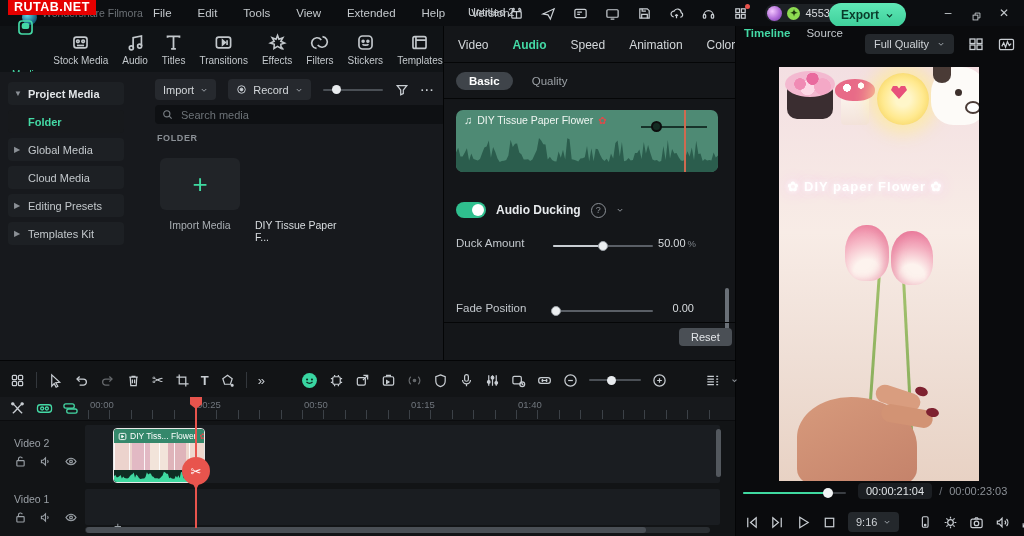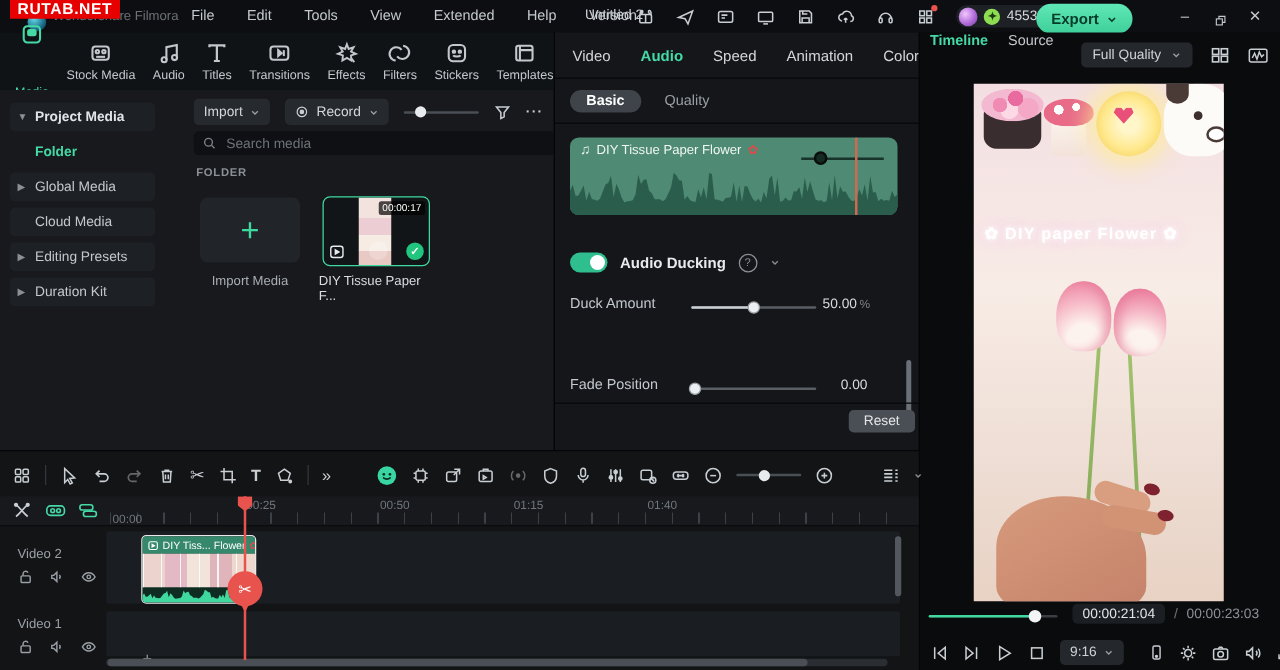--- a/index.html
+++ b/index.html
@@ -294,21 +294,21 @@
         </div>
       <div class="side-item" style="padding-left:20px;">
           <span>Cloud Media</span>
         </div>
       <div class="side-item">
           <span class="car">▶</span>
           <span>Editing Presets</span>
         </div>
       <div class="side-item">
           <span class="car">▶</span>
-          <span>Duration Kit</span>
+          <span>Templates Kit</span>
         </div>
     </div>
 
     <div class="ab" id="media-area" style="left:135px;top:0;">
       <div class="ab row" style="left:20px;top:7px;gap:12px;">
         <div class="btn-dark">
           <span>Import</span>
           <svg width="8" height="8" viewBox="0 0 16 16" fill="none" stroke="#9aa0a6" stroke-width="2">
               <path d="M3.5 6l4.5 4.5L12.5 6"></path>
             </svg>
@@ -343,32 +343,20 @@
         <input placeholder="Search media" style="">
       </div>
 
       <div class="ab" style="left:22px;top:61px;color:#8b9096;font-size:9px;font-weight:bold;letter-spacing:.6px;">FOLDER</div>
 
       <div class="ab" style="left:25px;top:86px;width:80px;height:52px;background:#212428;border-radius:6px;display:flex;align-items:center;justify-content:center;cursor:pointer;">
         <span style="color:#3fd9a0;font-size:26px;font-weight:300;line-height:1;">+</span>
       </div>
       <div class="ab card-label" style="left:25px;top:147px;width:80px;text-align:center;">Import Media</div>
 
-      <div class="ab" id="clip-card" style="left:123px;top:85px;width:84px;height:54px;">
-        <div id="clip-thumb"></div>
-        <div id="dur-badge">00:00:17</div>
-        <div class="ab" style="left:4px;bottom:4px;color:#e8ebee;">
-            <svg width="13" height="13" viewBox="0 0 16 16" fill="none" stroke="currentColor" stroke-width="1.4">
-              <rect x="2" y="2.5" width="12" height="11" rx="2.5"></rect>
-              <path d="M6.5 6l3.5 2-3.5 2z" fill="currentColor"></path>
-            </svg>
-          </div>
-        <div id="cloud-badge"></div>
-        <div id="check-badge">✓</div>
-      </div>
       <div class="ab card-label" style="left:120px;top:147px;width:94px;color:#d9dde0;">DIY Tissue Paper F...</div>
     </div>
 
     <div class="ab" id="ai-bar">
       <div class="ai-item">
         <svg width="13" height="13" viewBox="0 0 16 16" fill="none" stroke="currentColor" stroke-width="1.4">
             <rect x="3" y="4" width="9" height="9" rx="1.5"></rect>
             <path d="M12 2.5h2v2"></path>
           </svg>
         <span>Auto Reframe</span>
@@ -726,21 +714,21 @@
             <circle cx="11.5" cy="8" r="1.6"></circle>
           </svg>
         </span>
       <span class="ab teal" style="left:62px;top:4px;">
           <svg width="17" height="15" viewBox="0 0 18 16" fill="none" stroke="currentColor" stroke-width="1.4">
             <rect x="2" y="3" width="11" height="4.5" rx="2"></rect>
             <rect x="5" y="8.5" width="11" height="4.5" rx="2"></rect>
           </svg>
         </span>
       <div class="ab" style="left:88px;top:13px;width:640px;height:9px;background:repeating-linear-gradient(to right,#3c4147 0 1px,transparent 1px 21.4px);"></div>
-      <span class="ruler-lab" style="left:90px;margin-top:11px;">00:00</span>
+      <span class="ruler-lab" style="left:90px;">00:00</span>
       <span class="ruler-lab" style="left:197px;">00:25</span>
       <span class="ruler-lab" style="left:304px;">00:50</span>
       <span class="ruler-lab" style="left:411px;">01:15</span>
       <span class="ruler-lab" style="left:518px;">01:40</span>
     </div>
 
     <div class="track-row" style="top:64px;height:58px;"></div>
     <div class="track-row" style="top:128px;height:36px;"></div>
 
     <span class="trk-name" style="left:14px;top:76px;">Video 2</span>

